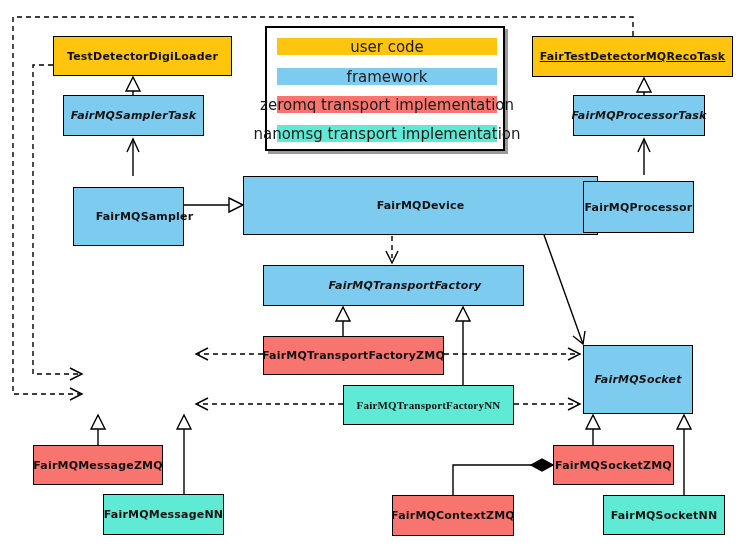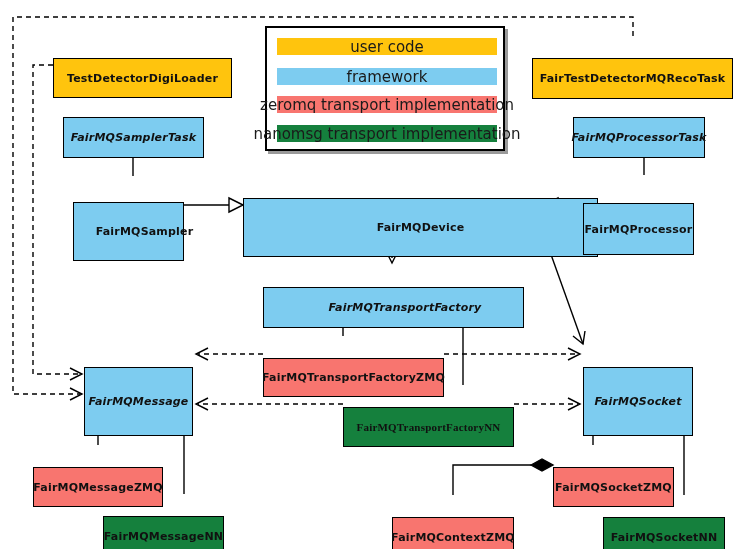--- a/index.html
+++ b/index.html
@@ -6,33 +6,33 @@
   #canvas{
     position:relative;width:748px;height:549px;background:#ffffff;overflow:hidden;
     font-family:"DejaVu Sans","Liberation Sans",sans-serif;
   }
   #edges{position:absolute;left:0;top:0;z-index:0;}
   .node{
     position:absolute;z-index:1;box-sizing:border-box;
     border:1.5px solid #000;
     display:flex;align-items:center;justify-content:center;
     font-size:11px;font-weight:bold;color:#111;text-align:center;
-    letter-spacing:0.2px;white-space:nowrap;margin-top:22px;
+    letter-spacing:0.2px;white-space:nowrap;
   }
   .abstract{font-style:italic;}
   .c-user{background:#FFC40D;}
   .c-fw{background:#7DCCF0;}
   .c-zmq{background:#F8756F;}
-  .c-nn{background:#15803d;}
+  .c-nn{background:#5eead4;}
   
   .n-loader{left:53px;top:36px;width:179px;height:40px;}
-  .n-recoTask{left:532px;top:36px;width:201px;height:41px;}
+  .n-recoTask{left:532px;top:36px;width:201px;height:41px;text-decoration:underline;}
   .n-samplerTask{left:63px;top:95px;width:141px;height:41px;}
   .n-processorTask{left:573px;top:95px;width:132px;height:41px;}
-  .n-sampler{left:73px;top:180px;width:111px;height:59px;padding-left:32px;}
+  .n-sampler{left:73px;top:187px;width:111px;height:59px;padding-left:32px;}
   .n-device{left:243px;top:176px;width:355px;height:59px;}
   .n-processor{left:583px;top:181px;width:111px;height:52px;}
   .n-factory{left:263px;top:265px;width:261px;height:41px;padding-left:23px;}
   .n-factoryZMQ{left:263px;top:336px;width:181px;height:39px;}
   .n-factoryNN{left:343px;top:385px;width:171px;height:40px;font-family:Liberation Serif, serif;}
   .n-message{left:84px;top:345px;width:109px;height:69px;}
   .n-socket{left:583px;top:345px;width:110px;height:69px;}
   .n-messageZMQ{left:33px;top:445px;width:130px;height:40px;}
   .n-messageNN{left:103px;top:494px;width:121px;height:41px;}
   .n-socketZMQ{left:553px;top:445px;width:121px;height:40px;}
@@ -187,23 +187,20 @@
   </div>
   <div class="node c-fw abstract n-factory">
     <span>FairMQTransportFactory</span>
   </div>
   <div class="node c-zmq n-factoryZMQ">
     <span>FairMQTransportFactoryZMQ</span>
   </div>
   <div class="node c-nn n-factoryNN">
     <span>FairMQTransportFactoryNN</span>
   </div>
-  <div class="node c-fw abstract n-message">
-    <span>FairMQMessage</span>
-  </div>
   <div class="node c-fw abstract n-socket">
     <span>FairMQSocket</span>
   </div>
   <div class="node c-zmq n-messageZMQ">
     <span>FairMQMessageZMQ</span>
   </div>
   <div class="node c-nn n-messageNN">
     <span>FairMQMessageNN</span>
   </div>
   <div class="node c-zmq n-socketZMQ">

